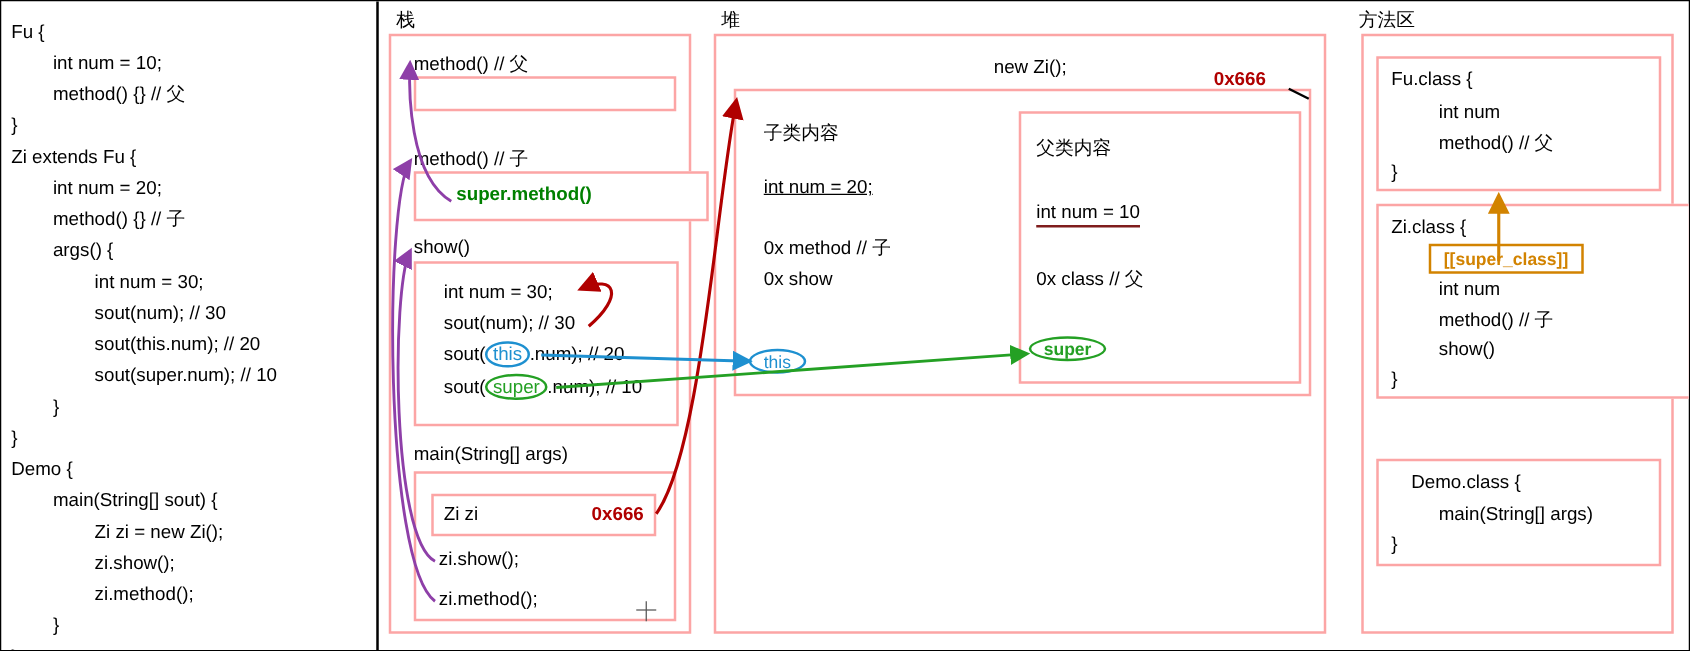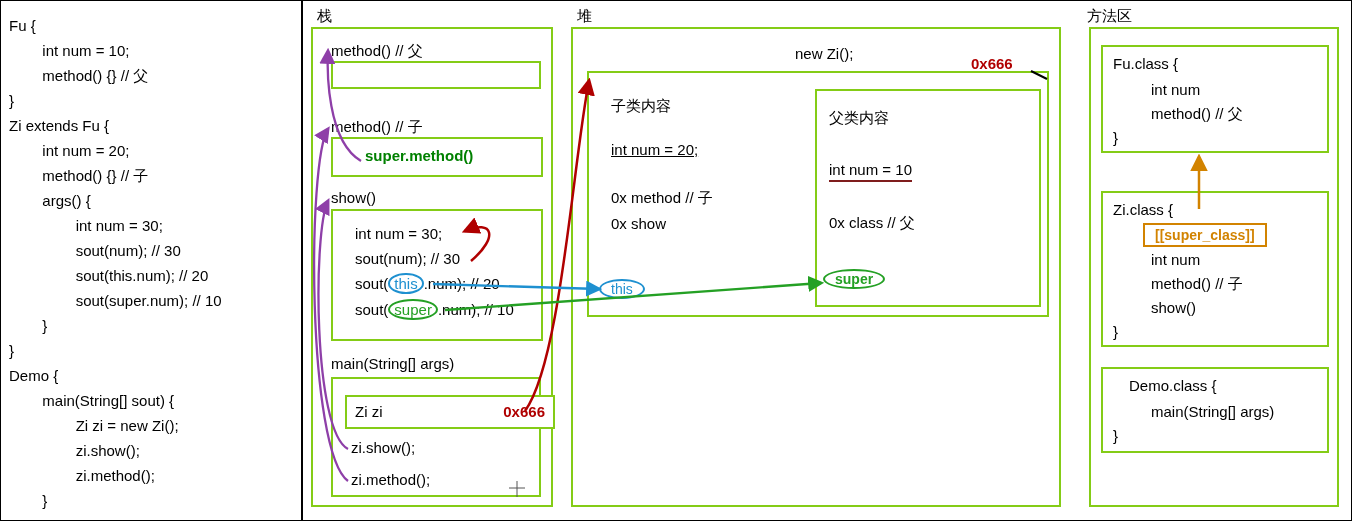--- a/index.html
+++ b/index.html
@@ -1,20 +1,20 @@
 <!DOCTYPE html>
 <html><head>
 <meta charset="utf-8">
 <style>
   html,body{margin:0;padding:0;font-family:"Microsoft YaHei",Arial,sans-serif;font-size:15px;color:#000;background:#fff}
   .page{position:relative;width:1352px;height:521px;margin:0 auto;border:1px solid #000;box-sizing:border-box;overflow:hidden}
   .code-panel{position:absolute;left:8px;top:12px;width:290px;line-height:25px;white-space:pre}
   .vline{position:absolute;top:0;bottom:0;width:2px;background:#000}
   .sec-title{position:absolute;top:6px;font-size:15px}
-  .border-box{position:absolute;border:2px solid #84cc16;box-sizing:border-box;background:#fff}
+  .border-box{position:absolute;border:2px solid #fca5a5;box-sizing:border-box;background:#fff}
   .stack-label{position:absolute;font-size:15px}
   .txt{position:absolute;font-size:15px}
   .red{color:#b00000;font-weight:bold}
   .green{color:#008000;font-weight:bold}
   .orange-box{position:absolute;border:2px solid #d28300;color:#d28300;font-weight:bold;padding:2px 10px;font-size:14px}
   .underline{text-decoration:underline}
   .pill{position:absolute;border:2px solid;border-radius:50%;padding:0 10px;font-size:14px;background:#fff}
   .pill.blue{border-color:#1e90d0;color:#1e90d0}
   .pill.green{border-color:#24a024;color:#24a024}
   svg.overlay{position:absolute;left:0;top:0;width:1352px;height:521px;pointer-events:none}
@@ -51,35 +51,35 @@
   <div class="sec-title" style="left:316px">栈</div>
   <div class="sec-title" style="left:576px">堆</div>
   <div class="sec-title" style="left:1086px">方法区</div>
 
   <div class="border-box" style="left:310px;top:26px;width:242px;height:480px"></div>
 
   <div class="stack-label" style="left:330px;top:41px">method() // 父</div>
   <div class="border-box" style="left:330px;top:60px;width:210px;height:28px"></div>
 
   <div class="stack-label" style="left:330px;top:117px">method() // 子</div>
-  <div class="border-box" style="left:330px;top:136px;width:212px;height:40px">
+  <div class="border-box" style="left:330px;top:136px;width:236px;height:40px">
     <span class="txt" style="left:32px;top:8px"><span class="green">super.method()</span></span>
   </div>
 
   <div class="stack-label" style="left:330px;top:188px">show()</div>
   <div class="border-box" style="left:330px;top:208px;width:212px;height:132px">
     <div class="txt" style="left:22px;top:14px">int num = 30;</div>
     <div class="txt" style="left:22px;top:39px">sout(num); // 30</div>
     <div class="txt" style="left:22px;top:64px"><span>sout(</span><span style="border:2px solid #1e90d0;border-radius:50%;padding:0 4px;color:#1e90d0">this</span><span>.num); // 20</span></div>
     <div class="txt" style="left:22px;top:90px"><span>sout(</span><span style="border:2px solid #24a024;border-radius:50%;padding:0 4px;color:#24a024">super</span><span>.num); // 10</span></div>
   </div>
 
   <div class="stack-label" style="left:330px;top:354px">main(String[] args)</div>
   <div class="border-box" style="left:330px;top:376px;width:210px;height:120px">
-    <div class="border-box" style="left:12px;top:16px;width:210px;height:34px">
+    <div class="border-box" style="left:12px;top:16px;width:180px;height:34px">
       <span class="txt" style="left:8px;top:6px">Zi zi</span>
       <span class="txt red" style="right:8px;top:6px">0x666</span>
     </div>
     <div class="txt" style="left:18px;top:60px">zi.show();</div>
     <div class="txt" style="left:18px;top:92px">zi.method();</div>
   </div>
 
   <div class="border-box" style="left:570px;top:26px;width:490px;height:480px"></div>
   <div class="border-box" style="left:586px;top:70px;width:462px;height:246px"></div>
   <div class="txt" style="left:794px;top:44px">new Zi();</div>
@@ -100,21 +100,21 @@
 
   <div class="border-box" style="left:1088px;top:26px;width:250px;height:480px"></div>
 
   <div class="border-box" style="left:1100px;top:44px;width:228px;height:108px">
     <div class="txt" style="left:10px;top:8px">Fu.class {</div>
     <div class="txt" style="left:48px;top:34px">int num</div>
     <div class="txt" style="left:48px;top:58px">method() // 父</div>
     <div class="txt" style="left:10px;top:82px">}</div>
   </div>
 
-  <div class="border-box" style="left:1100px;top:190px;width:228px;height:156px">
+  <div class="border-box" style="left:1100px;top:162px;width:252px;height:156px">
     <div class="txt" style="left:10px;top:8px">Zi.class {</div>
     <div class="orange-box" style="left:40px;top:30px">[[super_class]]</div>
     <div class="txt" style="left:48px;top:58px">int num</div>
     <div class="txt" style="left:48px;top:82px">method() // 子</div>
     <div class="txt" style="left:48px;top:106px">show()</div>
     <div class="txt" style="left:10px;top:130px">}</div>
   </div>
 
   <div class="border-box" style="left:1100px;top:366px;width:228px;height:86px">
     <div class="txt" style="left:26px;top:8px">Demo.class {</div>

